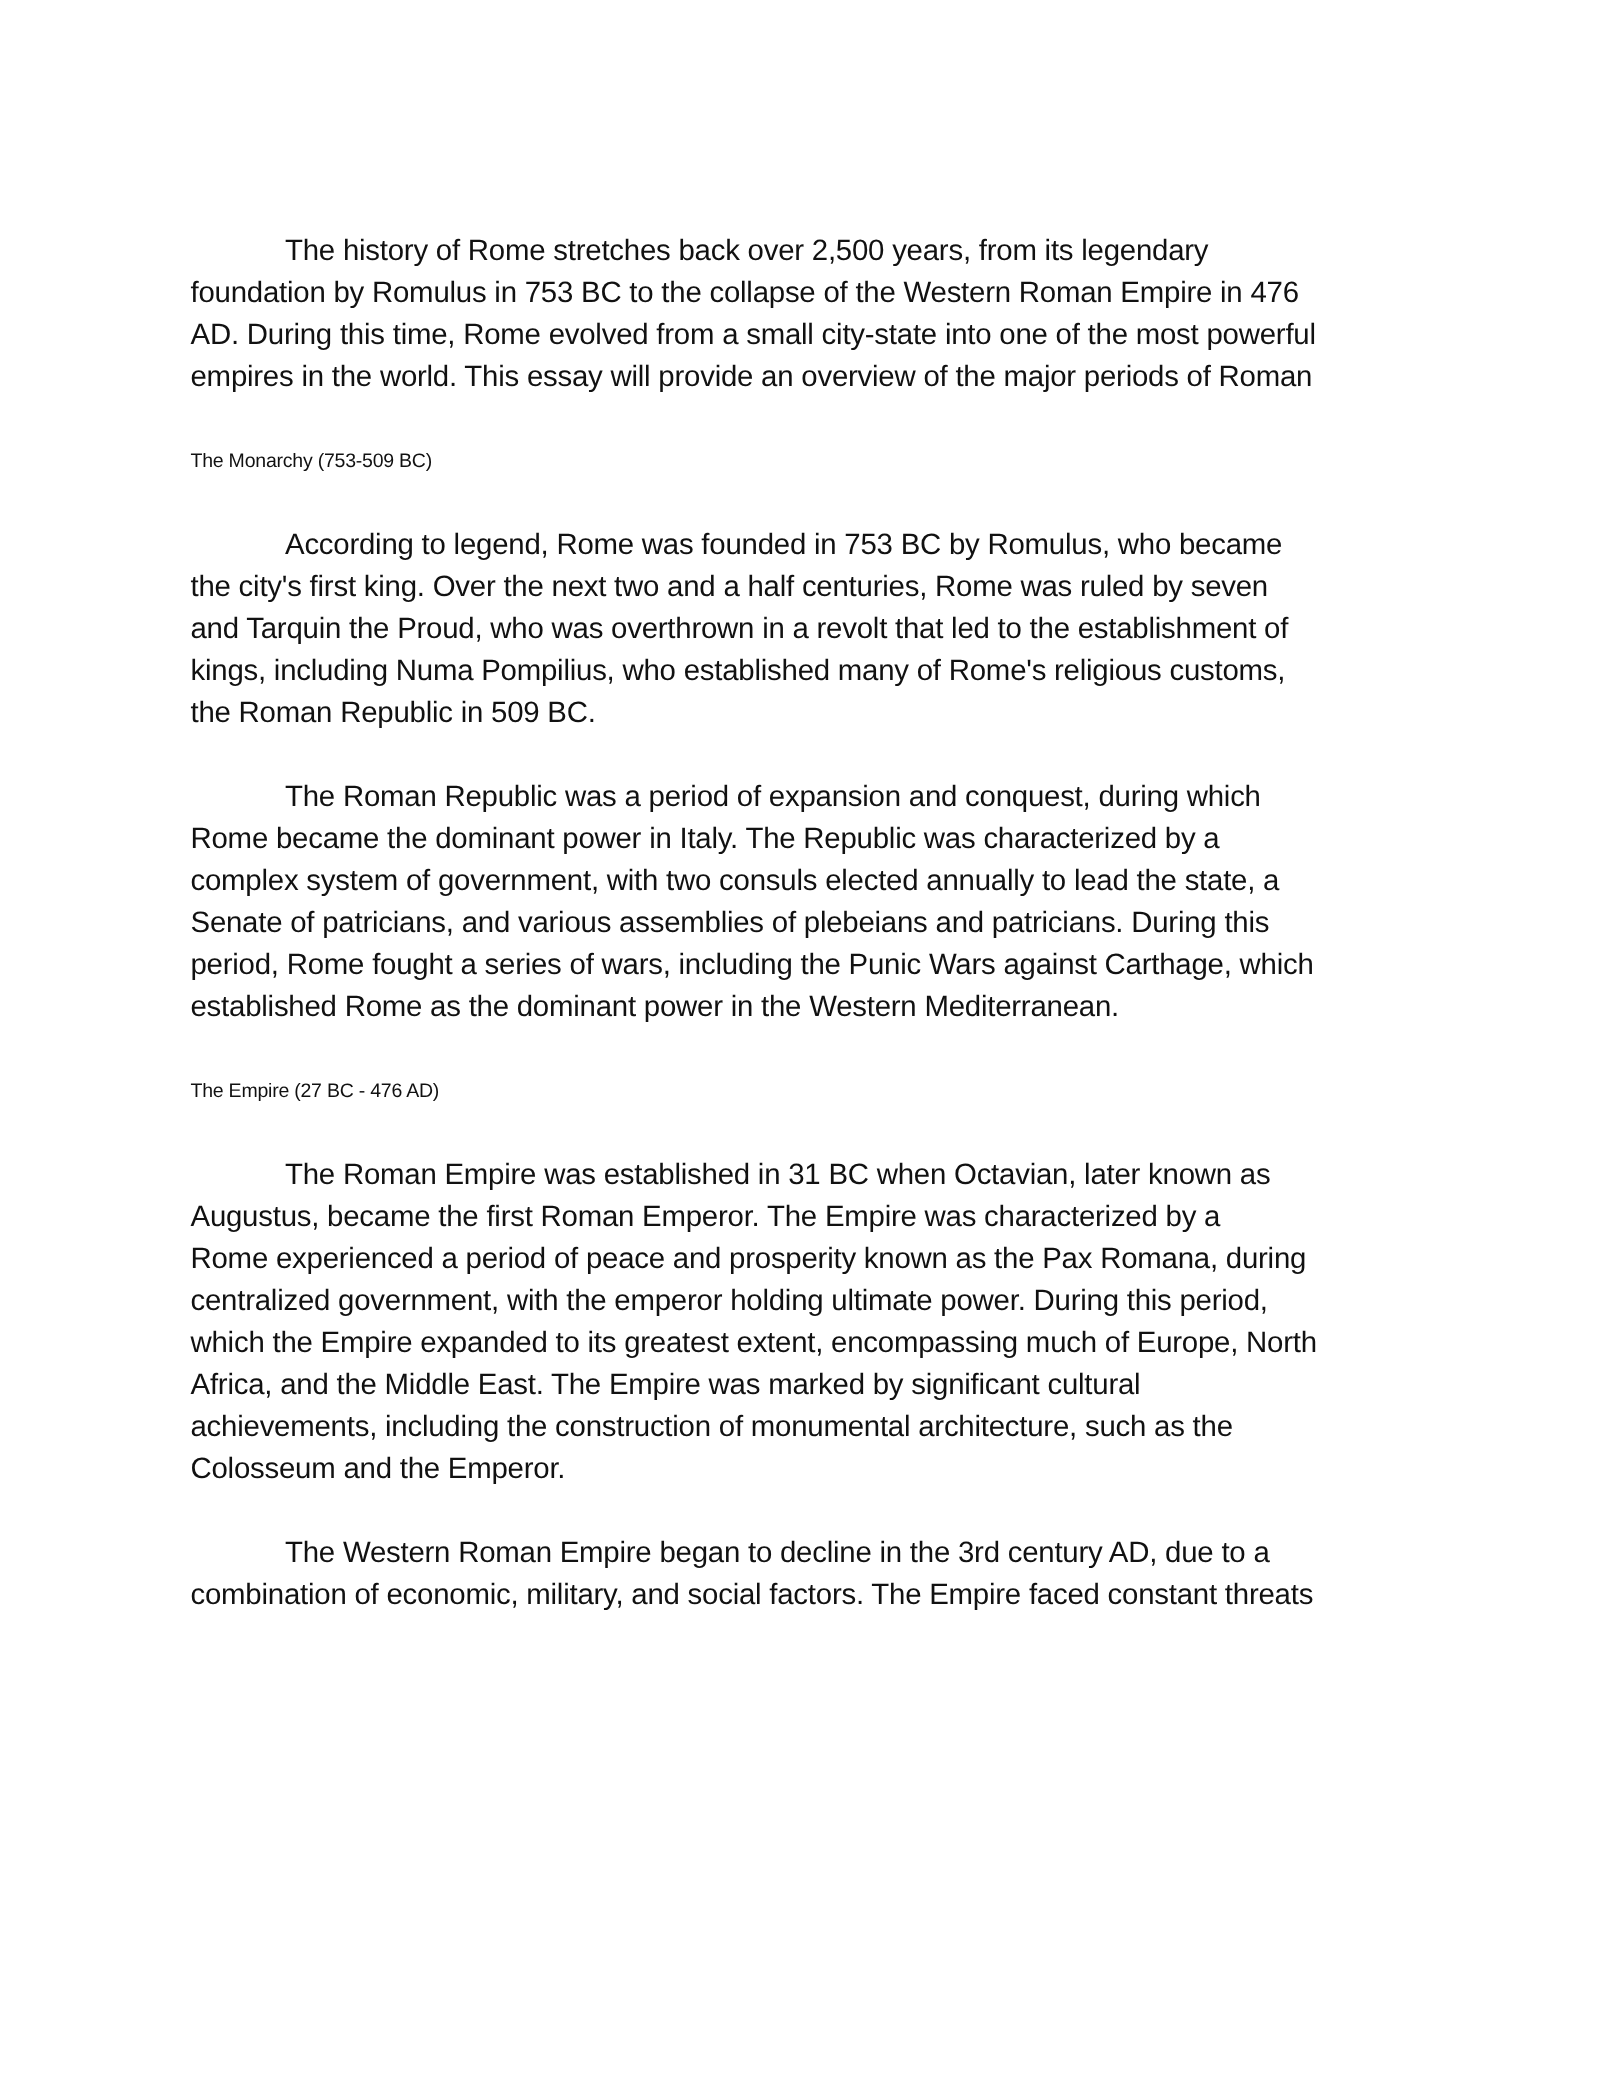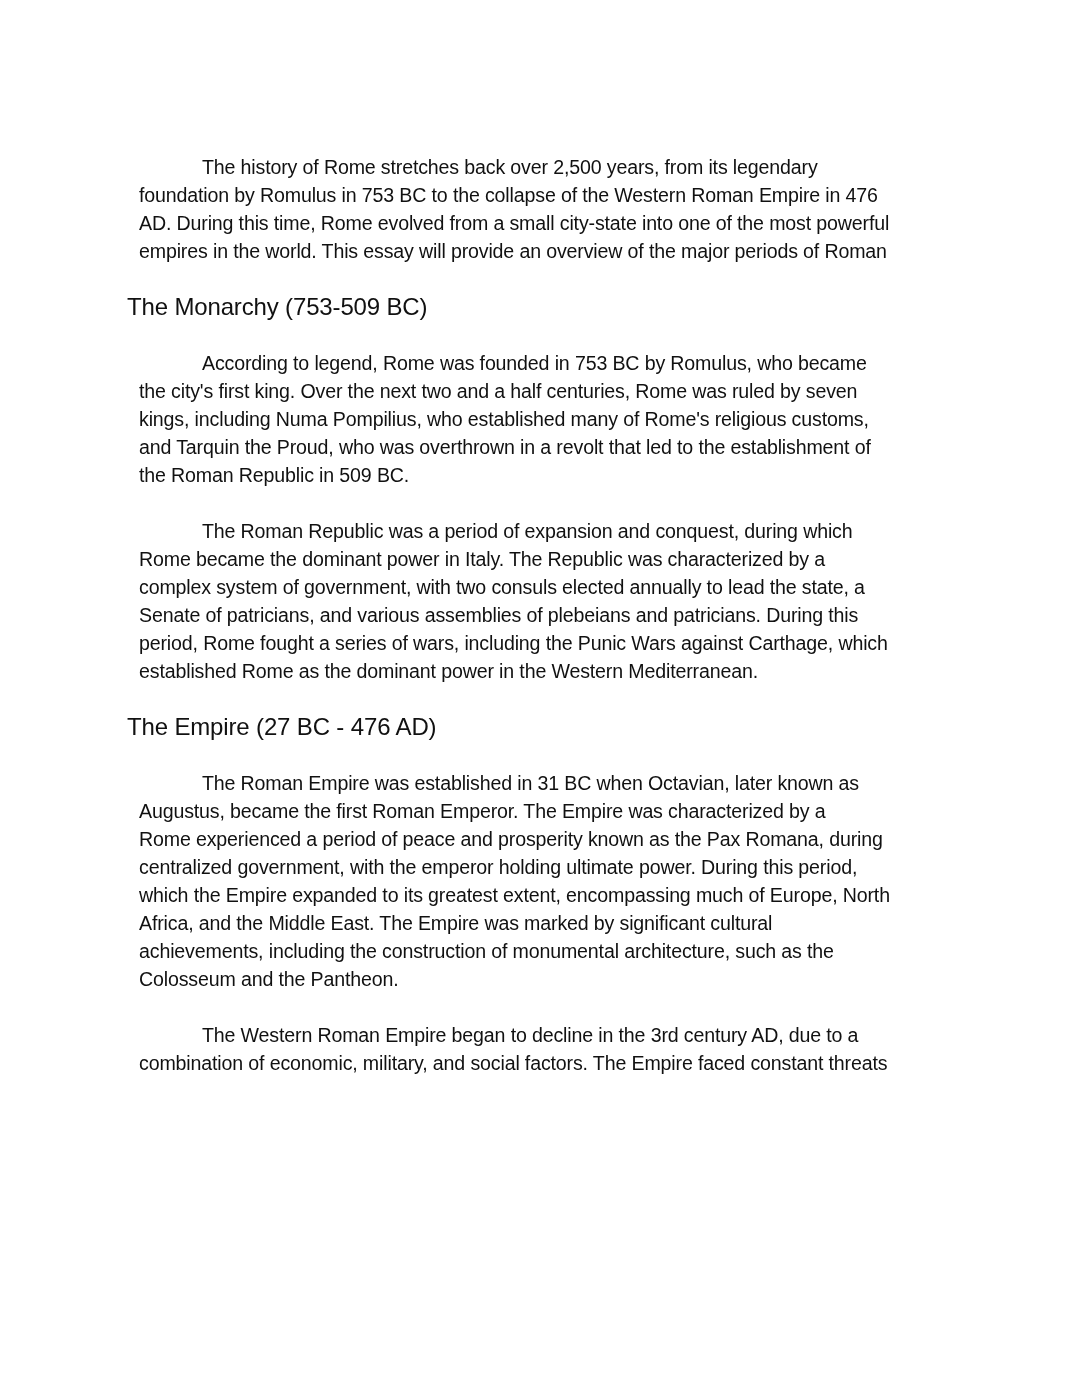--- a/index.html
+++ b/index.html
@@ -18,56 +18,56 @@
       left: 127px;
       top: 153px;
       width: 830px;
       color: #111111;
       font-family: "Liberation Sans", sans-serif;
       font-size: 19.6px;
       line-height: 28px;
       letter-spacing: -0.15px;
     }
     .para {
-      margin: 0 0 28px 12px;
+      margin: 0 0 28px 0;
       text-indent: 63px;
       white-space: normal;
     }
     .para .line {
       display: block;
       white-space: nowrap;
     }
     .para .line + .line {
       text-indent: 0;
     }
     .heading {
       margin: 0 0 28px 0;
       font-weight: normal;
-      font-size: 24px;
+      font-size: 13px;
       line-height: 28px;
     }
   </style>
 </head>
 <body>
 
 <div class="page">
 
   <p class="para">
     <span class="line">The history of Rome stretches back over 2,500 years, from its legendary</span>
     <span class="line">foundation by Romulus in 753 BC to the collapse of the Western Roman Empire in 476</span>
     <span class="line">AD. During this time, Rome evolved from a small city-state into one of the most powerful</span>
     <span class="line">empires in the world. This essay will provide an overview of the major periods of Roman</span>
   </p>
 
   <div class="heading">The Monarchy (753-509 BC)</div>
   <p class="para">
     <span class="line">According to legend, Rome was founded in 753 BC by Romulus, who became</span>
     <span class="line">the city's first king. Over the next two and a half centuries, Rome was ruled by seven</span>
+    <span class="line">and Tarquin the Proud, who was overthrown in a revolt that led to the establishment of</span>
     <span class="line">kings, including Numa Pompilius, who established many of Rome's religious customs,</span>
-    <span class="line">and Tarquin the Proud, who was overthrown in a revolt that led to the establishment of</span>
     <span class="line">the Roman Republic in 509 BC.</span>
   </p>
 
   <p class="para">
     <span class="line">The Roman Republic was a period of expansion and conquest, during which</span>
     <span class="line">Rome became the dominant power in Italy. The Republic was characterized by a</span>
     <span class="line">complex system of government, with two consuls elected annually to lead the state, a</span>
     <span class="line">Senate of patricians, and various assemblies of plebeians and patricians. During this</span>
     <span class="line">period, Rome fought a series of wars, including the Punic Wars against Carthage, which</span>
     <span class="line">established Rome as the dominant power in the Western Mediterranean.</span>
@@ -75,21 +75,21 @@
 
   <div class="heading">The Empire (27 BC - 476 AD)</div>
   <p class="para">
     <span class="line">The Roman Empire was established in 31 BC when Octavian, later known as</span>
     <span class="line">Augustus, became the first Roman Emperor. The Empire was characterized by a</span>
     <span class="line">Rome experienced a period of peace and prosperity known as the Pax Romana, during</span>
     <span class="line">centralized government, with the emperor holding ultimate power. During this period,</span>
     <span class="line">which the Empire expanded to its greatest extent, encompassing much of Europe, North</span>
     <span class="line">Africa, and the Middle East. The Empire was marked by significant cultural</span>
     <span class="line">achievements, including the construction of monumental architecture, such as the</span>
-    <span class="line">Colosseum and the Pantheon.</span>
+    <span class="line">Colosseum and the Emperor.</span>
   </p>
 
   <p class="para">
     <span class="line">The Western Roman Empire began to decline in the 3rd century AD, due to a</span>
     <span class="line">combination of economic, military, and social factors. The Empire faced constant threats</span>
   </p>
 
 </div>
 
 </body></html>

